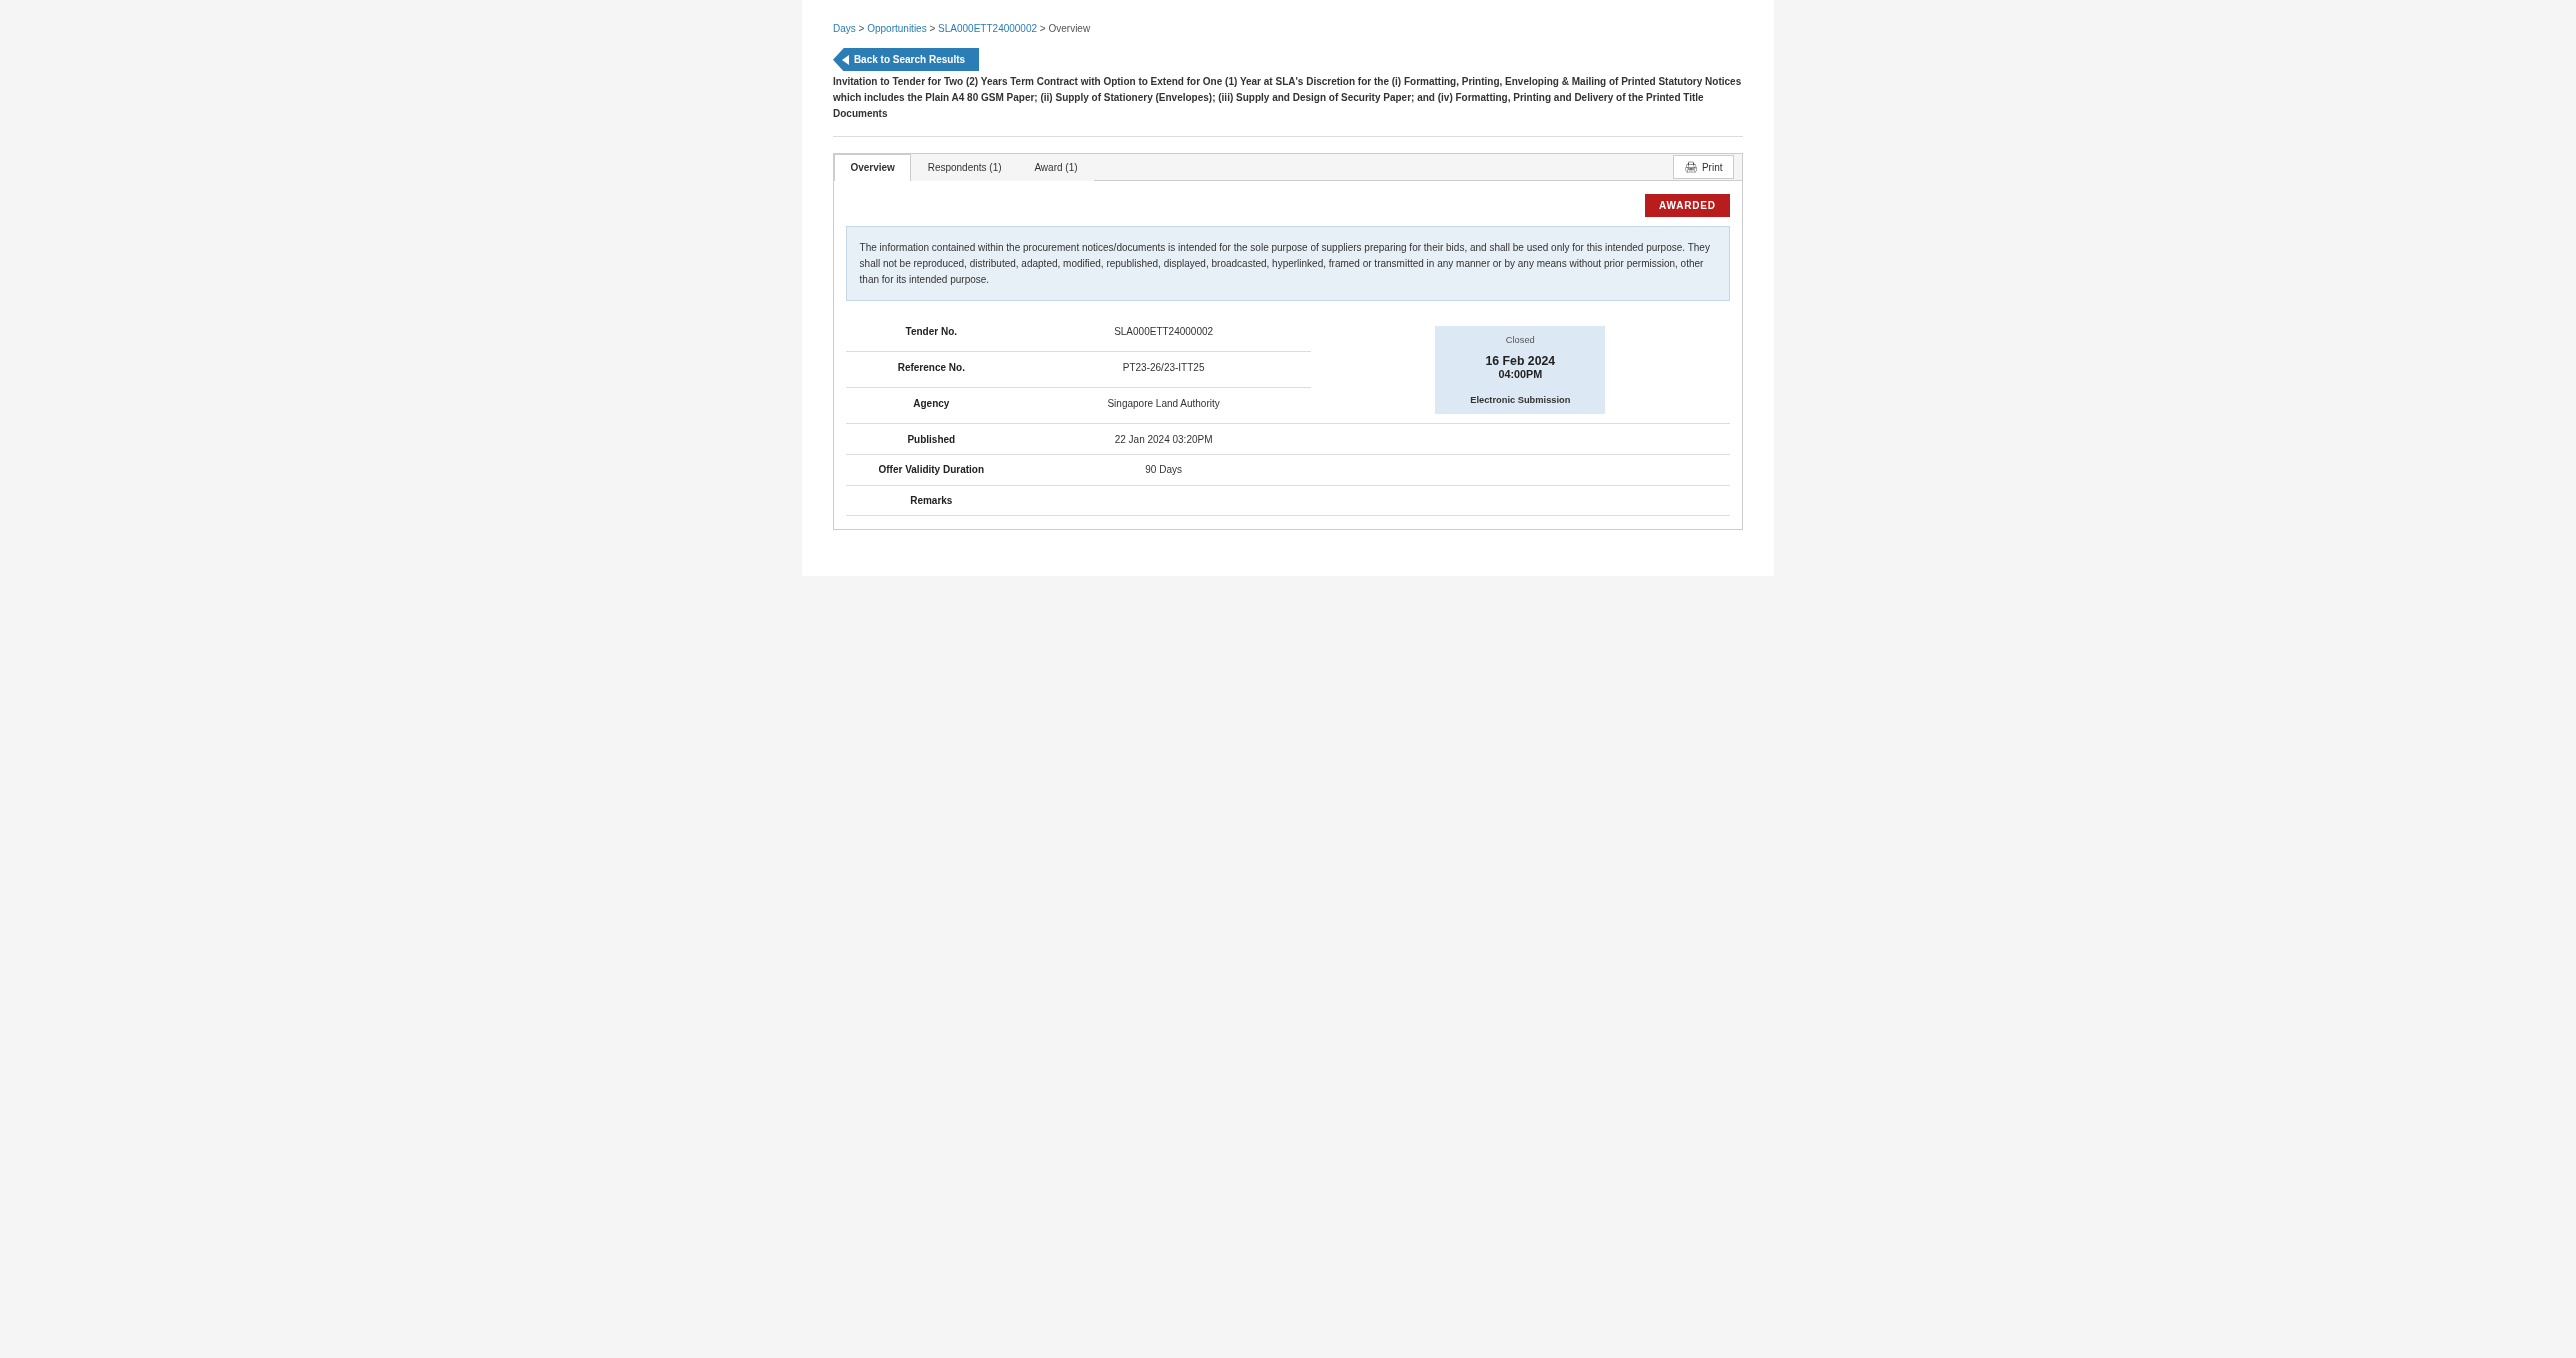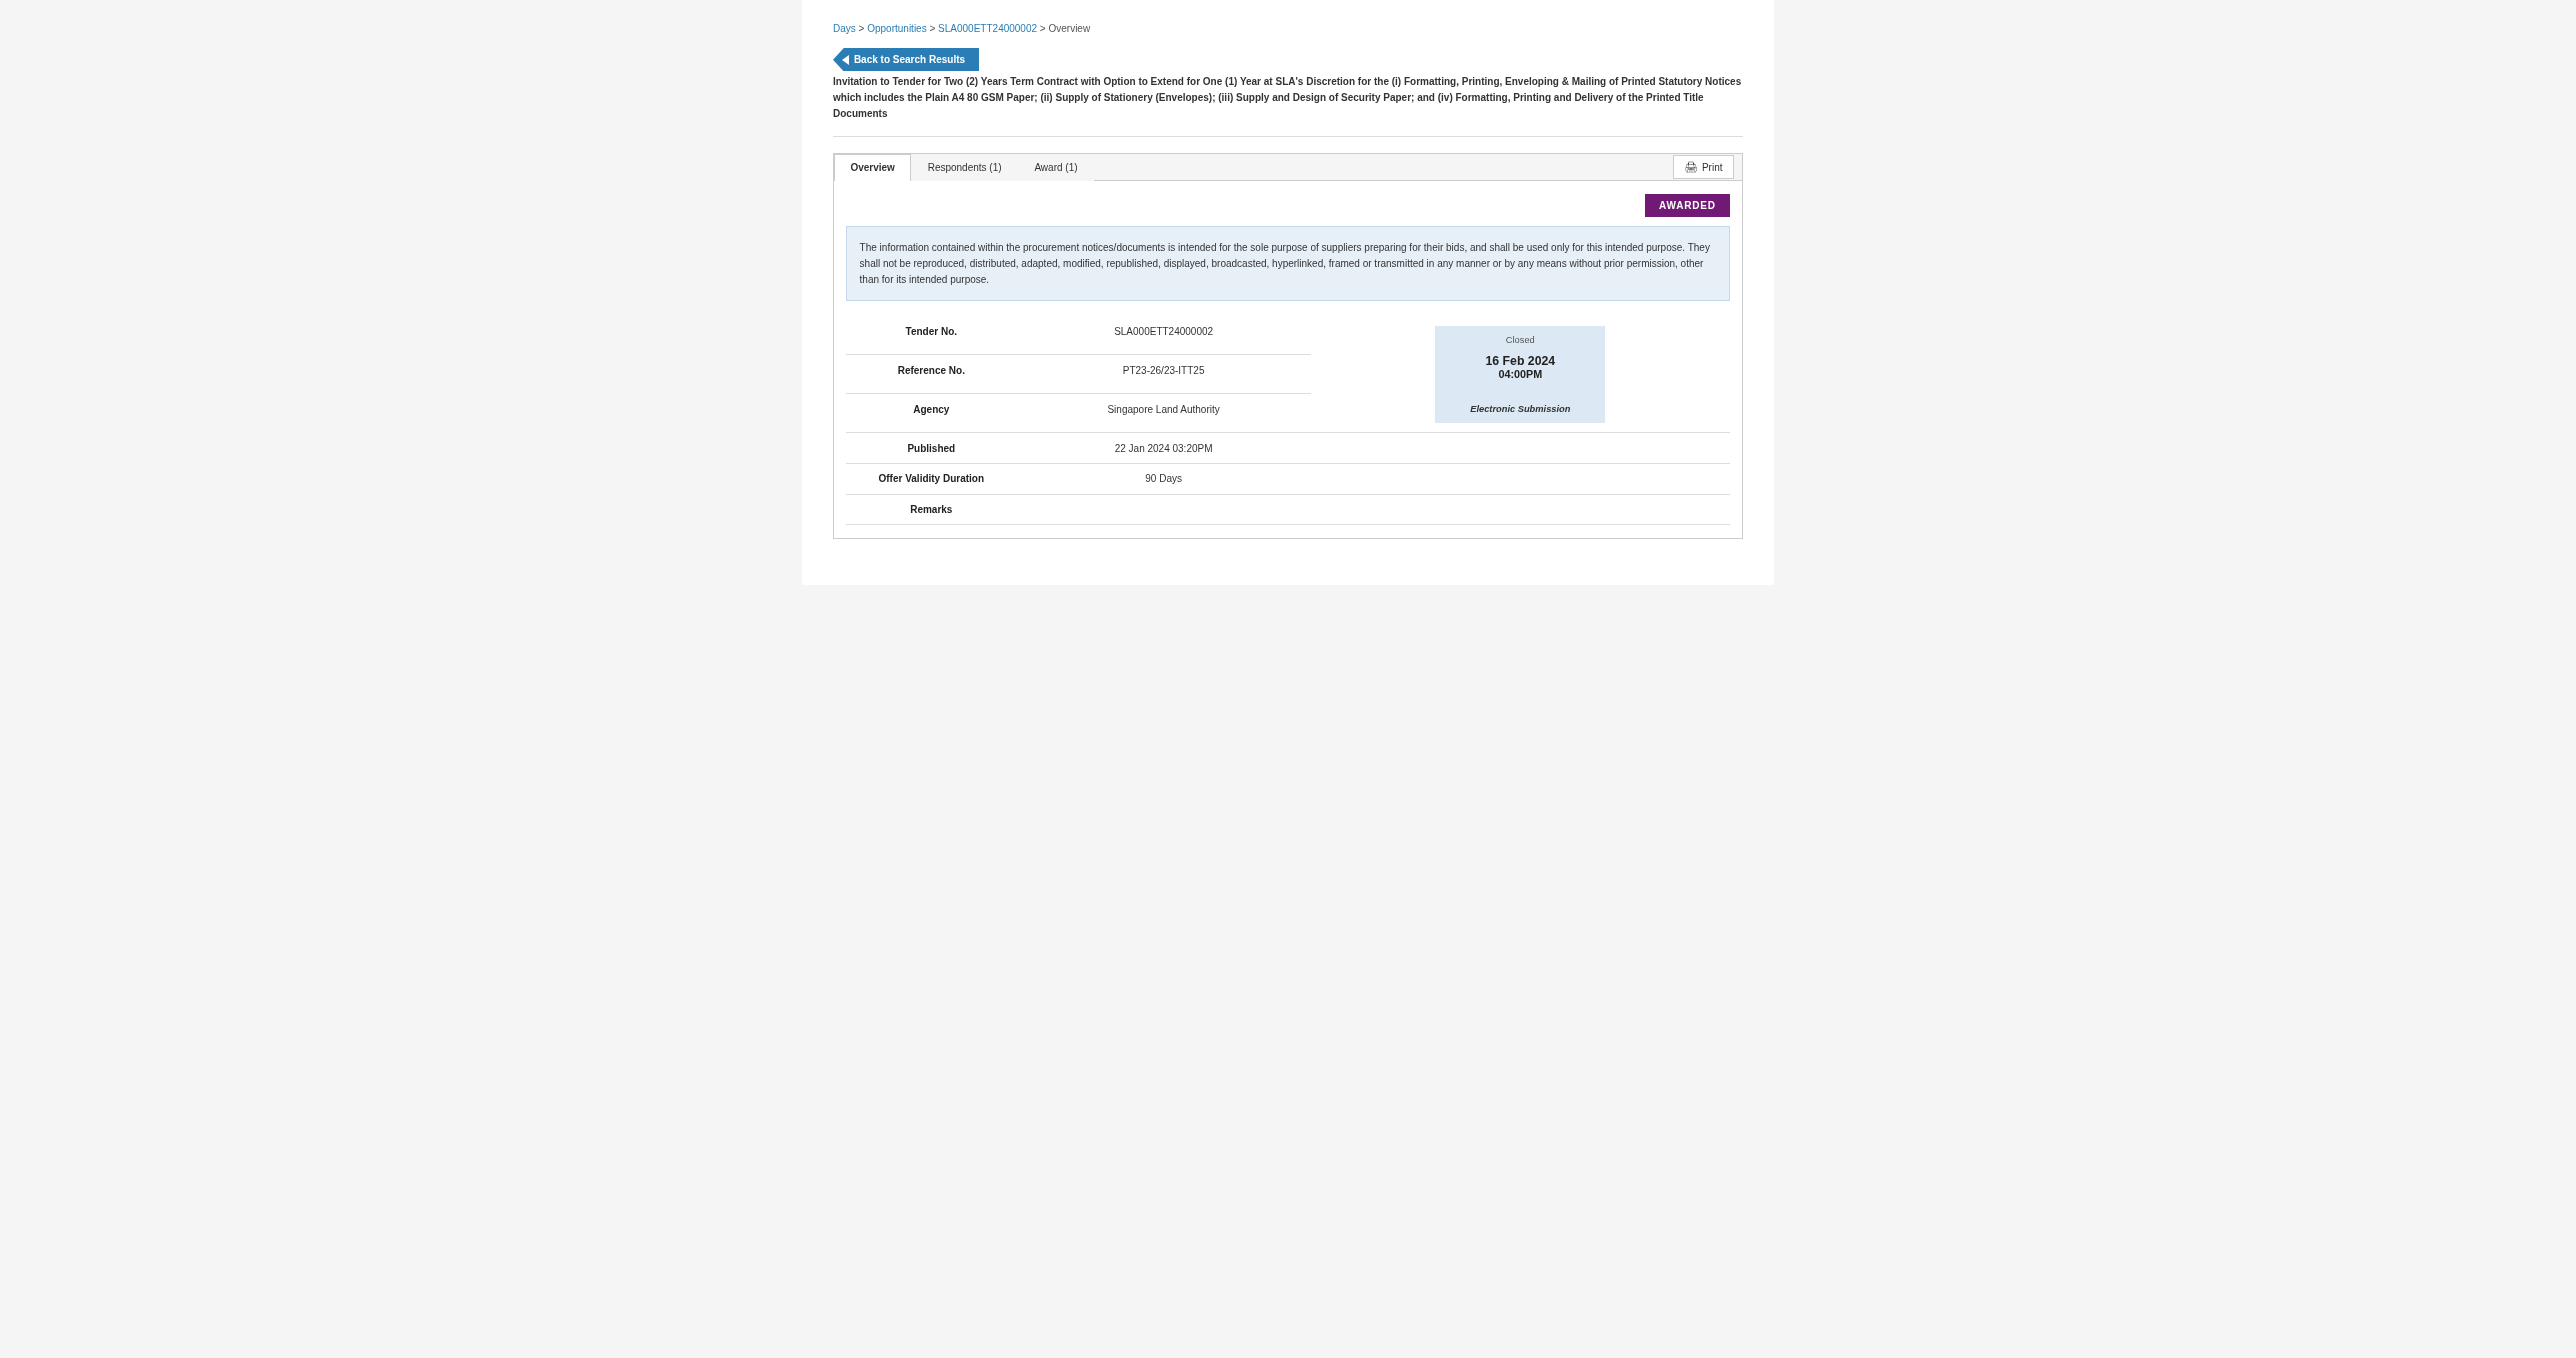--- a/index.html
+++ b/index.html
@@ -122,21 +122,21 @@
       padding: 12.3px;
     }
 
     
     .awarded-badge-row {
       display: flex;
       justify-content: flex-end;
       margin-bottom: 9.3px;
     }
     .awarded-badge {
-      background: #701a75;
+      background: #b91c1c;
       color: #fff;
       font-weight: bold;
       font-size: 10px;
       padding: 6.2px 14px;
       letter-spacing: 0.8px;
     }
 
     
     .info-notice {
       background: #e8f0f7;
@@ -194,25 +194,24 @@
       font-size: 12.3px;
       font-weight: bold;
       color: #222;
     }
     .closed-box .closed-time {
       font-size: 10.8px;
       font-weight: bold;
       color: #222;
     }
     .closed-box .submission-type {
-      margin-top: 24px;
+      margin-top: 15px;
       font-size: 9.3px;
       color: #333;
       font-weight: bold;
-      font-style: italic;
     }
   </style>
 </head>
 <body>
 
 <div class="page-wrapper">
   
   <div class="breadcrumb">
     <a href="#">Days</a>
     <span> &gt; </span>

